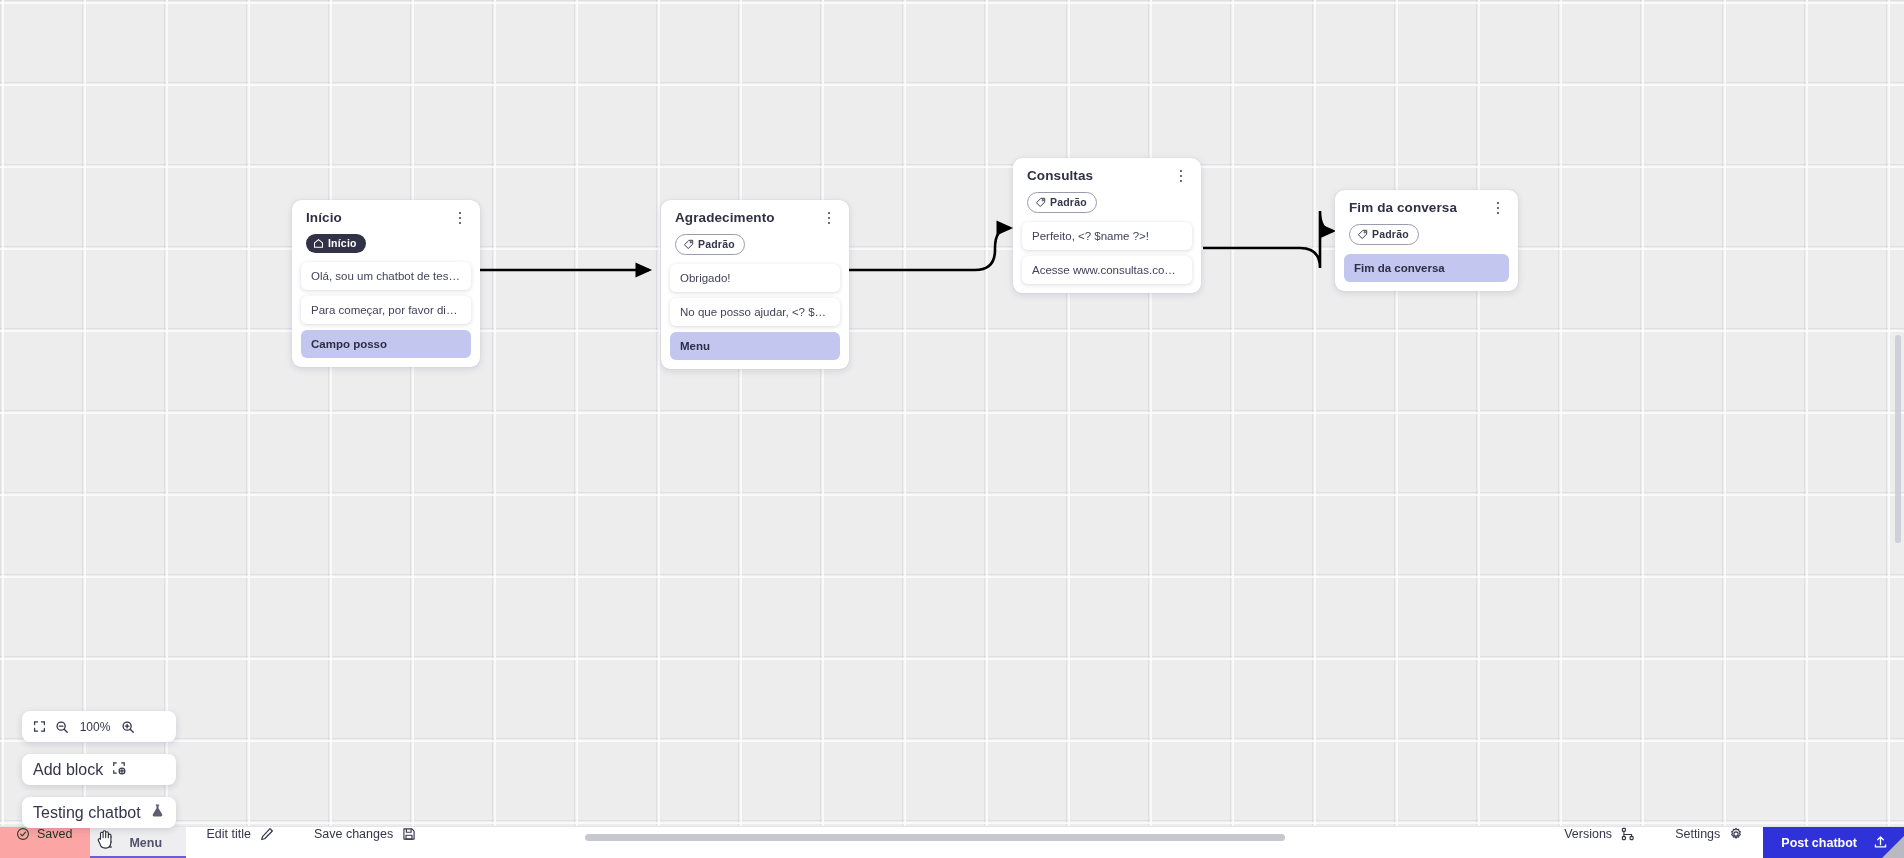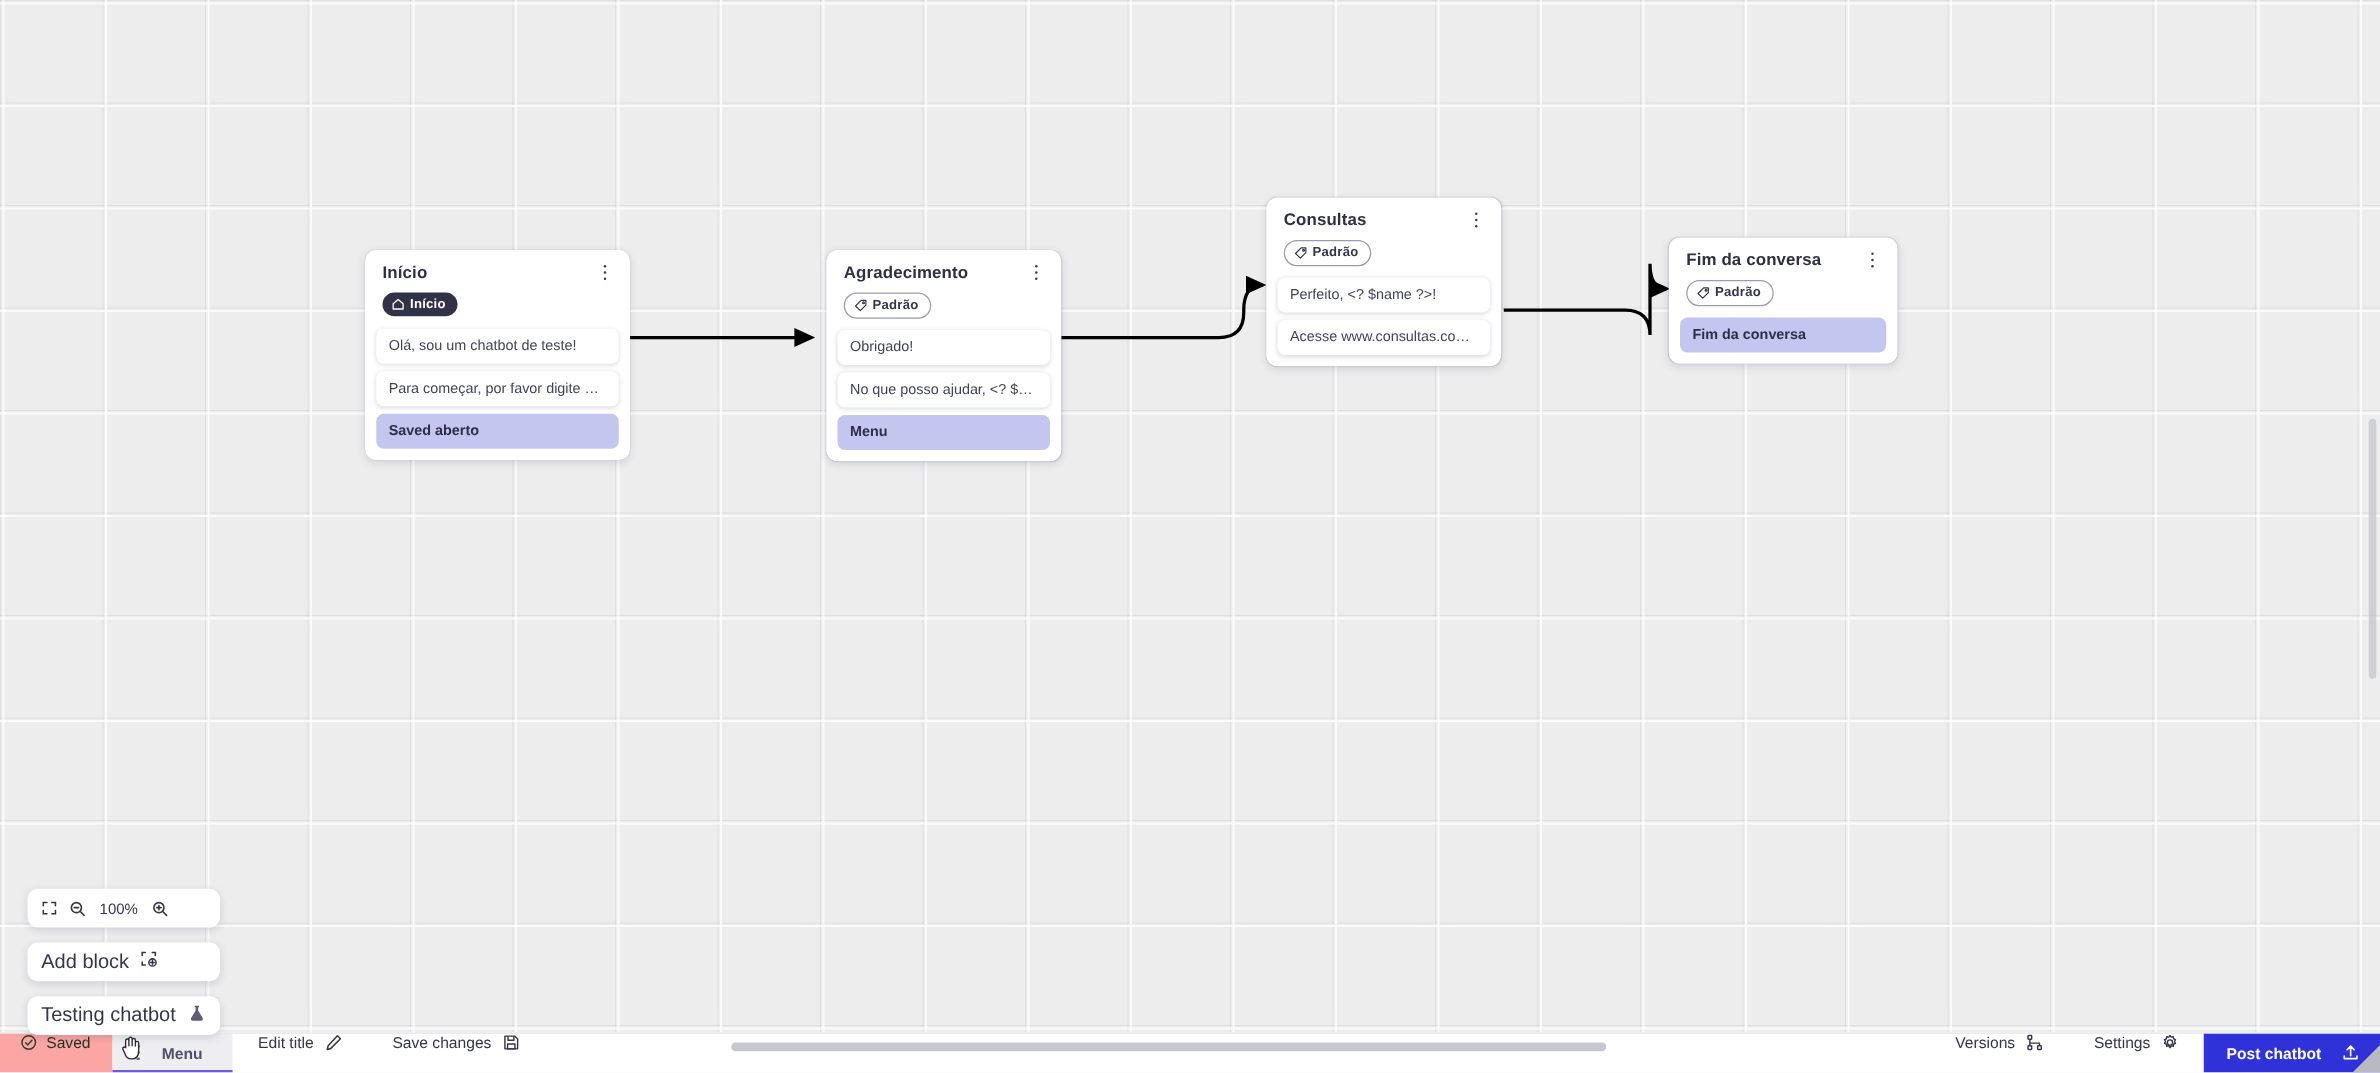--- a/index.html
+++ b/index.html
@@ -151,21 +151,21 @@
       <defs>
         <marker id="arrow" markerWidth="7" markerHeight="7" refX="5.2" refY="3.2" orient="auto">
           <path d="M0,0.3 L6.4,3.2 L0,6.1 z" fill="#000000"></path>
         </marker>
       </defs>
       <path d="M 479,270 L 649,270" fill="none" stroke="#000000" stroke-width="2.6" marker-end="url(#arrow)"></path>
       <path d="M 849,270 L 975,270 Q 995,270 995,250 L 995,250 L 995,248 Q 995,228 1010,228" fill="none" stroke="#000000" stroke-width="2.6" marker-end="url(#arrow)"></path>
       <path d="M 1203,248 L 1300,248 Q 1320,248 1320,268 L 1320,211 Q 1320,231 1333,231" fill="none" stroke="#000000" stroke-width="2.6" marker-end="url(#arrow)"></path>
     </svg>
 
-    <div class="node" style="left:292px; top:200px; width:212px;">
+    <div class="node" style="left:292px; top:200px; width:188px;">
       <div class="node-head">
         <span class="node-title">Início</span>
         <span class="kebab">
             <i></i>
             <i></i>
             <i></i>
           </span>
       </div>
       <div class="badge-row">
         <span class="badge start">
@@ -173,21 +173,21 @@
             <svg width="11" height="11" viewBox="0 0 16 16" fill="none" stroke="#ffffff" stroke-width="1.5">
               <path d="M2.2 7.2 L8 2.4 L13.8 7.2 V13.4 H2.2 Z" stroke-linejoin="round"></path>
             </svg>
           </span>
           <span>Início</span>
         </span>
       </div>
       <div class="rows">
         <div class="row msg">Olá, sou um chatbot de teste!</div>
         <div class="row msg">Para começar, por favor digite o ...</div>
-        <div class="row option">Saved aberto</div>
+        <div class="row option">Campo posso</div>
       </div>
     </div>
 
     <div class="node" style="left:661px; top:200px; width:188px;">
       <div class="node-head">
         <span class="node-title">Agradecimento</span>
         <span class="kebab">
             <i></i>
             <i></i>
             <i></i>

